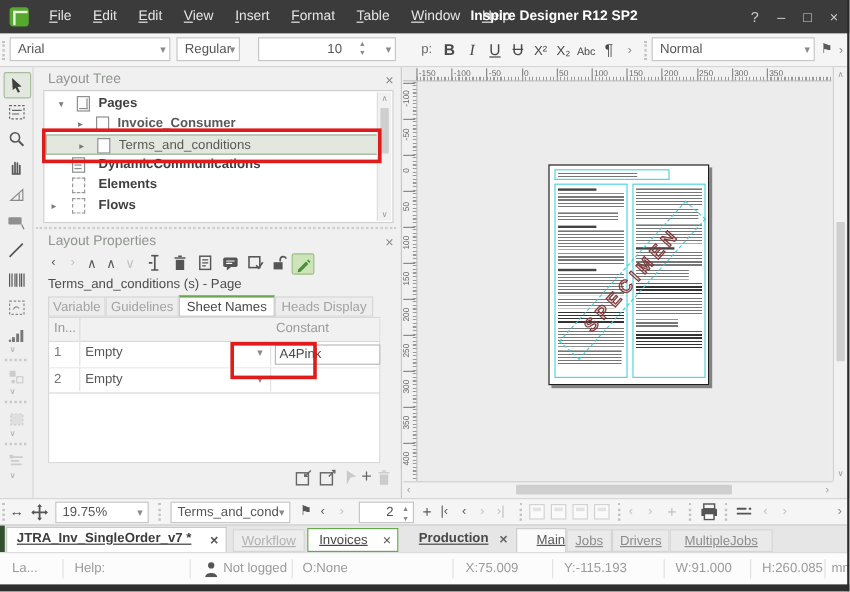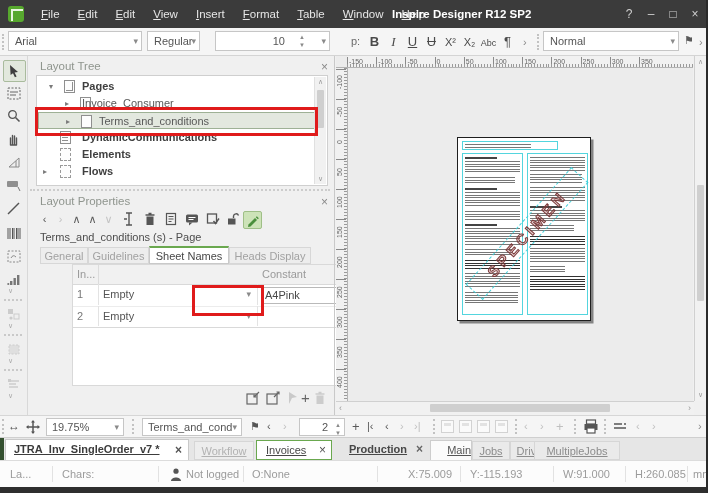--- a/index.html
+++ b/index.html
@@ -222,21 +222,21 @@
     <div class="trow b" style="top:2px;">
       <span class="exp" style="left:11px;">▾</span>
       <span class="ticon" style="left:26px;">
           <span class="ab" style="left:1px;top:1px;width:6px;height:8px;border-right:1px solid #8f8f8f;border-bottom:1px solid #8f8f8f;"></span>
         </span>
       <span class="lbl" style="left:44px;">Pages</span>
     </div>
     <div class="trow" style="top:19px;">
       <span class="exp" style="left:27px;">▸</span>
       <span class="ticon" style="left:42px;"></span>
-      <span class="lbl" style="left:44px;">Invoice_Consumer</span>
+      <span class="lbl" style="left:60px;font-weight:bold;">Invoice_Consumer</span>
     </div>
     <div class="trow sel" style="top:36px;">
       <span class="exp" style="left:27px;">▸</span>
       <span class="ticon" style="left:42px;"></span>
       <span class="lbl" style="left:60px;">Terms_and_conditions</span>
     </div>
     <div class="trow b" style="top:53px;">
       <span class="ticon" style="left:22px;">
           <span class="ab" style="left:1px;top:2px;width:6px;height:1px;background:#57a82e;"></span>
           <span class="ab" style="left:1px;top:5px;width:6px;height:1px;background:#8f8f8f;"></span>
@@ -311,26 +311,26 @@
   </div>
   <div class="ptool" style="left:243px;background:#cde3b8;border:1px solid #9fbf87;border-radius:2px;">
     <svg width="13" height="13" viewBox="0 0 13 13">
         <path d="M2.5 10.5 L9 4 L11 6 L4.5 12.5 L2 13 Z" fill="#4a8f3c"></path>
         <path d="M9.8 3.2 L11.8 5.2 L12.8 4.2 L10.8 2.2 Z" fill="#4a8f3c"></path>
       </svg>
   </div>
 
   <div class="ab" style="left:40px;top:231px;color:#4d4d4d;">Terms_and_conditions (s) - Page</div>
 
-  <div class="tab" style="left:40px;width:48px;">General</div>
+  <div class="tab" style="left:40px;width:48px;">Variable</div>
   <div class="tab" style="left:88px;width:61px;">Guidelines</div>
   <div class="tab act" style="left:149px;width:80px;">Sheet Names</div>
   <div class="tab" style="left:229px;width:82px;">Heads Display</div>
 
-  <div class="ab" style="left:40px;top:264px;width:277px;height:122px;background:#fff;border:1px solid #d9d9d9;box-sizing:border-box;margin-left:32px;">
+  <div class="ab" style="left:40px;top:264px;width:277px;height:122px;background:#fff;border:1px solid #d9d9d9;box-sizing:border-box;">
     <div class="ab" style="left:0;top:0;width:275px;height:19px;background:#f1f1f1;border-bottom:1px solid #d9d9d9;">
       <span class="hcell" style="left:0;width:26px;">In...</span>
       <span class="hcell" style="left:185px;width:90px;border-right:none;">Constant Value/Engine</span>
     </div>
     <div class="ab" style="left:0;top:19px;width:275px;height:22px;border-bottom:1px solid #ececec;">
       <span class="rcell" style="left:0;width:26px;color:#777;">1</span>
       <span class="rcell" style="left:26px;width:159px;">
         <span>Empty</span>
         <span class="ab" style="right:6px;top:0;color:#8a8a8a;font-size:9px;">▾</span>
       </span>
@@ -522,39 +522,39 @@
       <span>Invoices</span>
       <span class="xi" style="position:absolute;right:5px;top:3px;color:#555;"></span>
     </div>
     <div class="dtab" style="left:345px;top:2px;width:80px;height:20px;color:#474747;font-weight:bold;padding-left:4px;">
       <span>Production</span>
       <span class="xi" style="position:absolute;right:2px;top:3px;color:#666;"></span>
     </div>
     <div class="dtab" style="left:430px;top:2px;width:42px;height:21px;background:#fbfbfb;border:1px solid #cdcdcd;border-bottom:none;color:#555;text-align:right;">Main</div>
     <div class="dtab" style="left:472px;top:3px;width:38px;height:19px;background:#eaeaea;border:1px solid #d6d6d6;color:#8c8c8c;text-align:center;">Jobs</div>
     <div class="dtab" style="left:510px;top:3px;width:48px;height:19px;background:#eaeaea;border:1px solid #d6d6d6;color:#8c8c8c;text-align:center;">Drivers</div>
-    <div class="dtab" style="left:534px;top:3px;width:86px;height:19px;background:#eaeaea;border:1px solid #d6d6d6;color:#8c8c8c;text-align:center;">MultipleJobs</div>
+    <div class="dtab" style="left:558px;top:3px;width:86px;height:19px;background:#eaeaea;border:1px solid #d6d6d6;color:#8c8c8c;text-align:center;">MultipleJobs</div>
   </div>
 
   <div id="statusbar" class="ab">
     <span class="sitem" style="left:10px;">La...</span>
     <span class="sdiv" style="left:52px;"></span>
-    <span class="sitem" style="left:62px;">Chars:</span>
+    <span class="sitem" style="left:62px;">Help:</span>
     <span class="sdiv" style="left:158px;"></span>
     <div class="ab" style="left:170px;top:7px;">
       <svg width="12" height="13" viewBox="0 0 12 13">
           <circle cx="6" cy="3.2" r="2.6" fill="#555"></circle>
           <path d="M1 13 C1 8.2 11 8.2 11 13 Z" fill="#555"></path>
         </svg>
     </div>
     <span class="sitem" style="left:186px;">Not logged</span>
     <span class="sdiv" style="left:243px;"></span>
     <span class="sitem" style="left:252px;">O:None</span>
     <span class="sdiv" style="left:377px;"></span>
-    <span class="sitem" style="left:408px;">X:75.009</span>
+    <span class="sitem" style="left:388px;">X:75.009</span>
     <span class="sdiv" style="left:460px;"></span>
     <span class="sitem" style="left:470px;">Y:-115.193</span>
     <span class="sdiv" style="left:553px;"></span>
     <span class="sitem" style="left:563px;">W:91.000</span>
     <span class="sdiv" style="left:625px;"></span>
     <span class="sitem" style="left:635px;">H:260.085</span>
     <span class="sdiv" style="left:687px;"></span>
     <span class="sitem" style="left:693px;">mm</span>
   </div>
 

